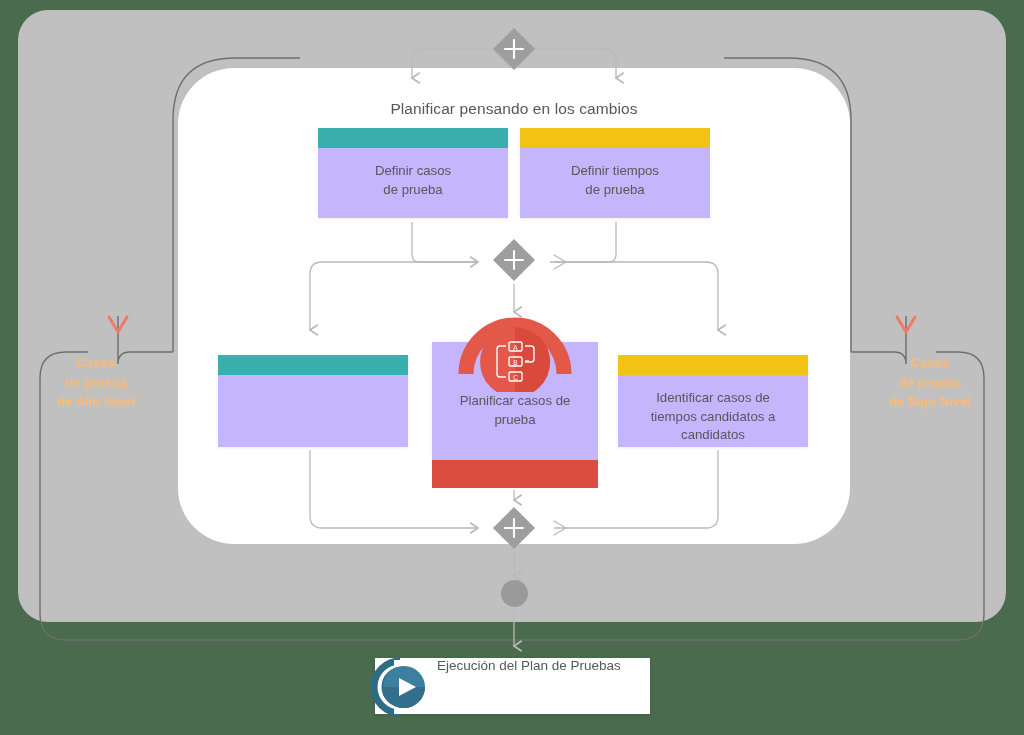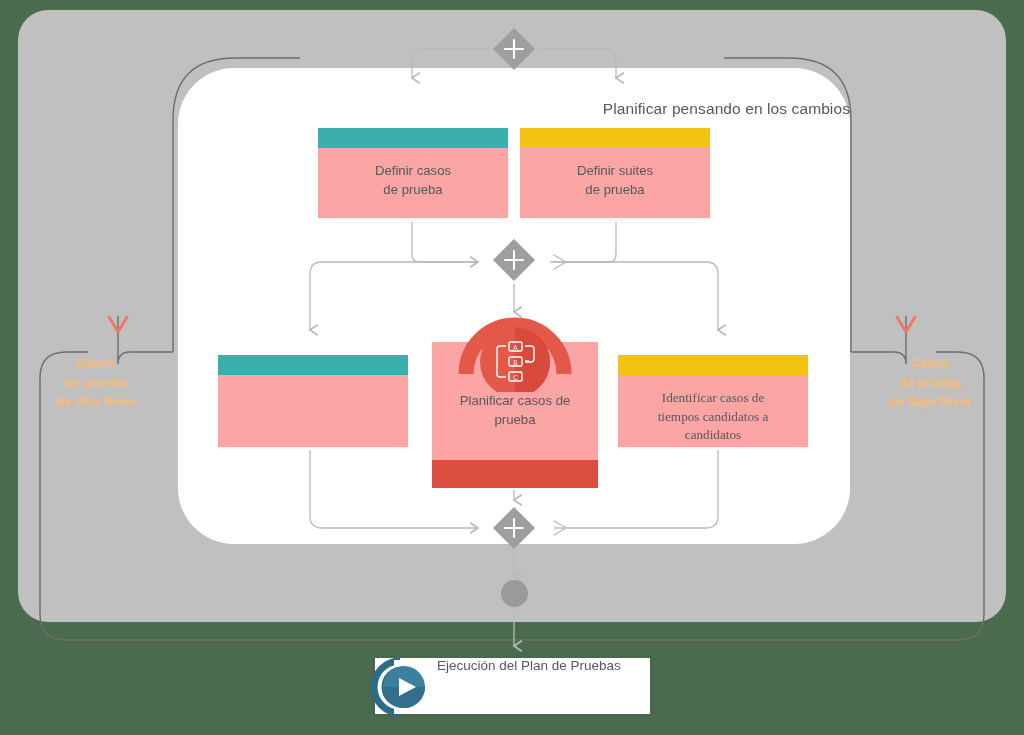--- a/index.html
+++ b/index.html
@@ -33,30 +33,30 @@
     width: 672px; height: 476px;
     background: #ffffff;
     border-radius: 56px;
   }
 
   
   #headline {
     position: absolute;
     left: 178px; top: 100px;
     width: 672px;
-    text-align: right;
+    text-align: center;
     font-size: 15.5px;
     color: #55585c;
     letter-spacing: .1px;
   }
 
   
   .card {
     position: absolute;
-    background: #fca5a5;
+    background: #c4b5fd;
     box-shadow: 0 1px 3px rgba(0,0,0,.07);
   }
   .card .bar {
     height: 20px;
     width: 100%;
   }
   .card .label {
     padding: 14px 10px 0 10px;
     text-align: center;
     font-size: 13.2px;
@@ -68,21 +68,21 @@
     position: absolute;
     left: 0; bottom: -28px;
     width: 100%; height: 28px;
     background: #db4d3f;
   }
 
   #card-definir-casos  { left: 318px; top: 128px; width: 190px; height: 90px; }
   #card-definir-suites { left: 520px; top: 128px; width: 190px; height: 90px; }
   #card-estimacion     { left: 218px; top: 355px; width: 190px; height: 92px; }
   #card-priorizar      { left: 432px; top: 342px; width: 166px; height: 118px; }
-  #card-identificar    { left: 618px; top: 355px; width: 190px; height: 92px; font-family: Liberation Serif, serif; }
+  #card-identificar    { left: 618px; top: 355px; width: 190px; height: 92px; }
 
   .bar-teal   { background: #3aafae; }
   .bar-yellow { background: #f2c313; }
 
   
   #priorizar-icon {
     position: absolute;
     left: 458px; top: 300px;
     width: 114px; height: 92px;
   }
@@ -222,21 +222,21 @@
   <div class="bar bar-teal"></div>
   <div class="label">
     <span>Definir casos</span><br>
     <span>de prueba</span>
   </div>
 </div>
 
 <div class="card" id="card-definir-suites">
   <div class="bar bar-yellow"></div>
   <div class="label">
-    <span>Definir suites</span><br>
+    <span>Definir tiempos</span><br>
     <span>de prueba</span>
   </div>
 </div>
 
 <div class="card" id="card-estimacion">
   <div class="bar bar-teal"></div>
 </div>
 
 <div class="card center" id="card-priorizar">
   <div class="label">

